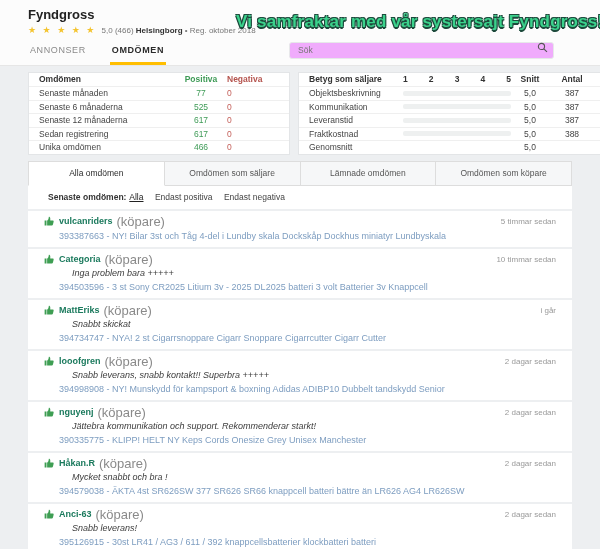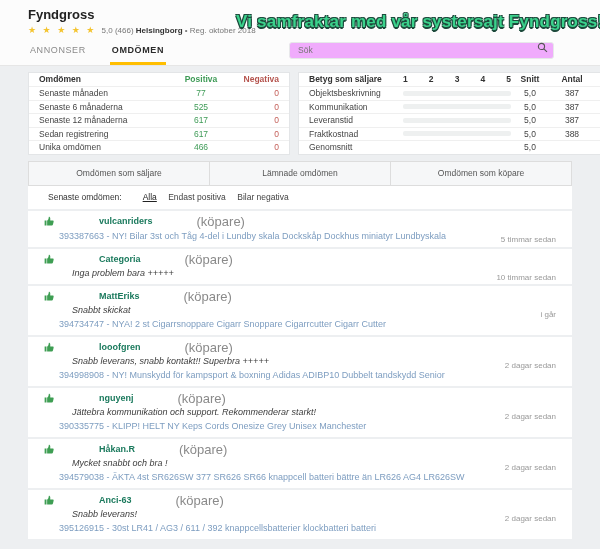--- a/index.html
+++ b/index.html
@@ -32,51 +32,51 @@
   
   .cards { display:flex; gap:8px; margin:6px 28px; }
   .card { background:#fff; border:1px solid #e3e5e7; font-size:8.5px; }
   .card-left { width:262px; flex:none; }
   .card-right { flex:1; }
   .trow { display:flex; align-items:center; height:13.5px; padding:0 10px; border-top:1px solid #efefef; }
   .trow:first-child { border-top:none; }
   .trow .lbl { flex:1; color:#444; }
   .thead .lbl, .thead span { font-weight:bold; color:#333; }
   .col-pos { width:52px; text-align:center; color:#3f9b57; }
-  .col-neg { width:52px; text-align:right; color:#c4605a; }
+  .col-neg { width:52px; text-align:left; color:#c4605a; }
   .thead .col-pos { color:#3f9b57; } .thead .col-neg { color:#b5544e; }
 
   .r-lbl { width:94px; flex:none; color:#444; }
   .r-bar { width:108px; flex:none; display:flex; justify-content:space-between; align-items:center; }
   .r-bar .track { width:100%; height:5px; background:#eef0f0; border-radius:2px; overflow:hidden; }
   .r-bar .fill { height:100%; background:#43a05f; border-radius:2px; }
   .r-snitt { width:38px; text-align:center; color:#444; }
   .r-antal { width:46px; text-align:center; color:#444; }
   .thead .r-bar span { font-weight:bold; color:#333; }
 
   
   .ftabs { display:flex; margin:0 28px; }
   .ftab { flex:1; text-align:center; font-size:8.5px; color:#555; padding:6px 0 7px;
     background:#f6f7f8; border:1px solid #ddd; border-left:none; cursor:pointer; }
   .ftab:first-child { border-left:1px solid #ddd; }
   .ftab.active { background:#fff; border-bottom:1px solid #fff; color:#2b2b2b; }
 
   
   .filterbar { background:#fff; margin:0 28px; padding:6px 20px 7px; font-size:8.5px; }
-  .filterbar .fb-label { font-weight:normal; color:#333; margin-right:19px; }
+  .filterbar .fb-label { font-weight:bold; color:#333; margin-right:1px; }
   .fb-opt { color:#444; margin-right:9px; cursor:pointer; text-decoration:none; }
   .fb-opt.active { text-decoration:underline; color:#222; }
 
   .reviews { margin:2px 28px 0; }
   .review { background:#fff; padding:4px 16px 5px; margin-bottom:2px; position:relative; }
-  .rline { display:flex; align-items:center; height:13px;gap:40px; }
+  .rline { display:flex; align-items:center; height:13px; }
   .thumb { margin-right:5px; display:inline-flex; }
   .user { font-size:9px; font-weight:bold; color:#1b7a5d; text-decoration:none; cursor:pointer; }
   .role { font-size:13px; color:#8a8a8a; margin-left:4px; }
-  .time { position:absolute; right:16px; top:6px; font-size:8px; color:#999;margin-top:18px; }
+  .time { position:absolute; right:16px; top:6px; font-size:8px; color:#999; }
   .comment { font-size:9px; color:#3c3c3c; margin:2px 0 0 28px; line-height:11px;font-style:italic; }
   .item { display:block; font-size:9px; color:#7d9dc0; text-decoration:none; cursor:pointer;
     margin:3px 0 0 15px; line-height:11px; max-width:410px; }
 </style>
 </head>
 <body>
 
 <div class="top">
   <div class="top-row1">
     <div class="seller-block">
@@ -188,30 +188,31 @@
     <div class="trow">
       <span class="r-lbl">Genomsnitt</span>
       <span class="r-bar"></span>
       <span class="r-snitt">5,0</span>
       <span class="r-antal"></span>
     </div>
   </div>
 </div>
 
 <div class="ftabs">
+  <div class="ftab active">Alla omdömen</div>
   <div class="ftab">Omdömen som säljare</div>
   <div class="ftab">Lämnade omdömen</div>
   <div class="ftab">Omdömen som köpare</div>
 </div>
 
 <div class="filterbar">
   <span class="fb-label">Senaste omdömen:</span>
   <a class="fb-opt active">Alla</a>
   <a class="fb-opt">Endast positiva</a>
-  <a class="fb-opt">Bilar negativa</a>
+  <a class="fb-opt">Endast negativa</a>
 </div>
 
 <div class="reviews">
 
   <div class="review">
     <div class="rline">
       <span class="thumb">
           <svg width="10" height="10" viewBox="0 0 16 16">
             <path fill="#3e9e53" d="M1 7h3v8H1zM5 15h7.6c.8 0 1.5-.6 1.7-1.4l1.1-4.6c.3-1-.5-1.9-1.5-1.9H10V3.4C10 2 9 1 7.8 1L7 5.2 5 7.6z"></path>
           </svg>
@@ -228,20 +229,21 @@
       <span class="thumb">
           <svg width="10" height="10" viewBox="0 0 16 16">
             <path fill="#3e9e53" d="M1 7h3v8H1zM5 15h7.6c.8 0 1.5-.6 1.7-1.4l1.1-4.6c.3-1-.5-1.9-1.5-1.9H10V3.4C10 2 9 1 7.8 1L7 5.2 5 7.6z"></path>
           </svg>
         </span>
       <a class="user">Categoria</a>
       <span class="role">(köpare)</span>
       <span class="time">10 timmar sedan</span>
     </div>
     <div class="comment">Inga problem bara +++++</div>
+    <a class="item">394503596 - 3 st Sony CR2025 Litium 3v - 2025 DL2025 batteri 3 volt Batterier 3v Knappcell</a>
   </div>
 
   <div class="review">
     <div class="rline">
       <span class="thumb">
           <svg width="10" height="10" viewBox="0 0 16 16">
             <path fill="#3e9e53" d="M1 7h3v8H1zM5 15h7.6c.8 0 1.5-.6 1.7-1.4l1.1-4.6c.3-1-.5-1.9-1.5-1.9H10V3.4C10 2 9 1 7.8 1L7 5.2 5 7.6z"></path>
           </svg>
         </span>
       <a class="user">MattEriks</a>

